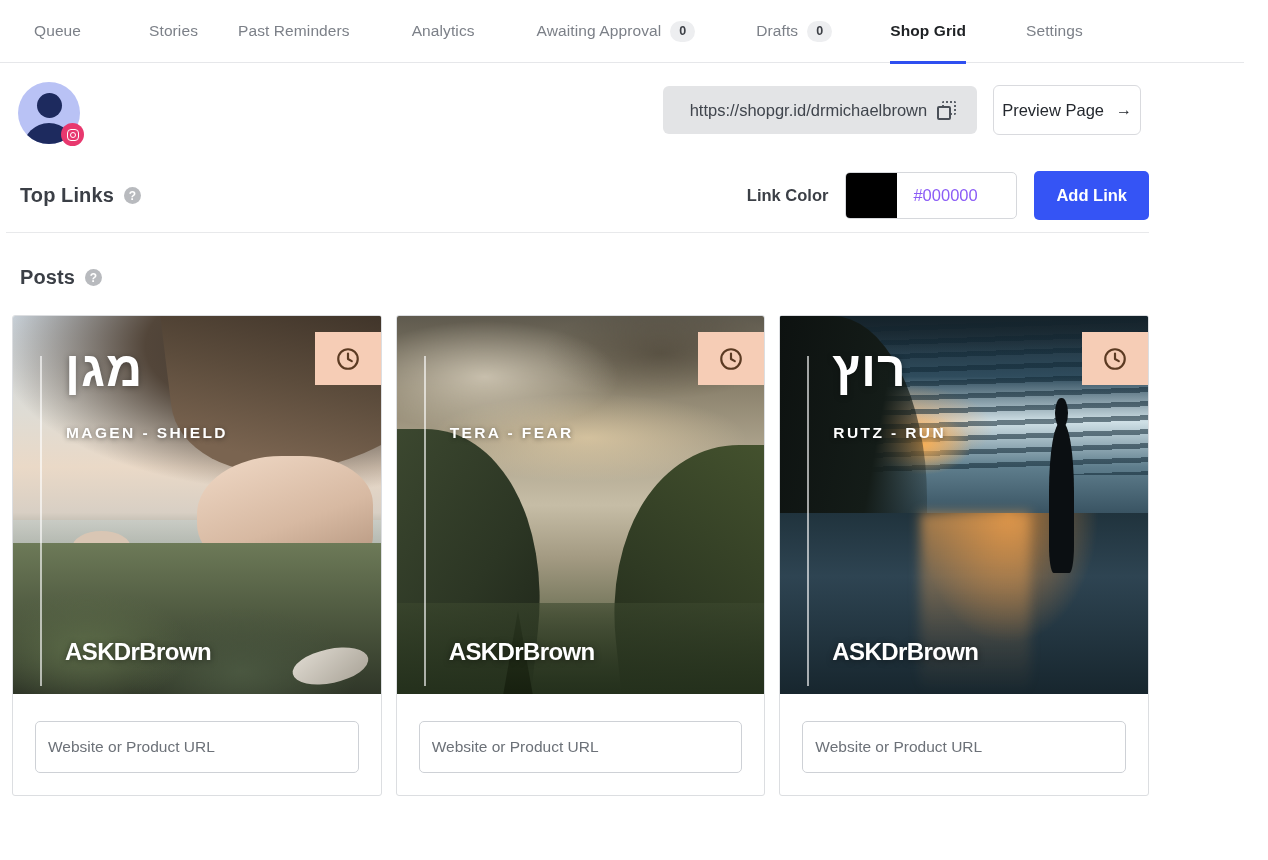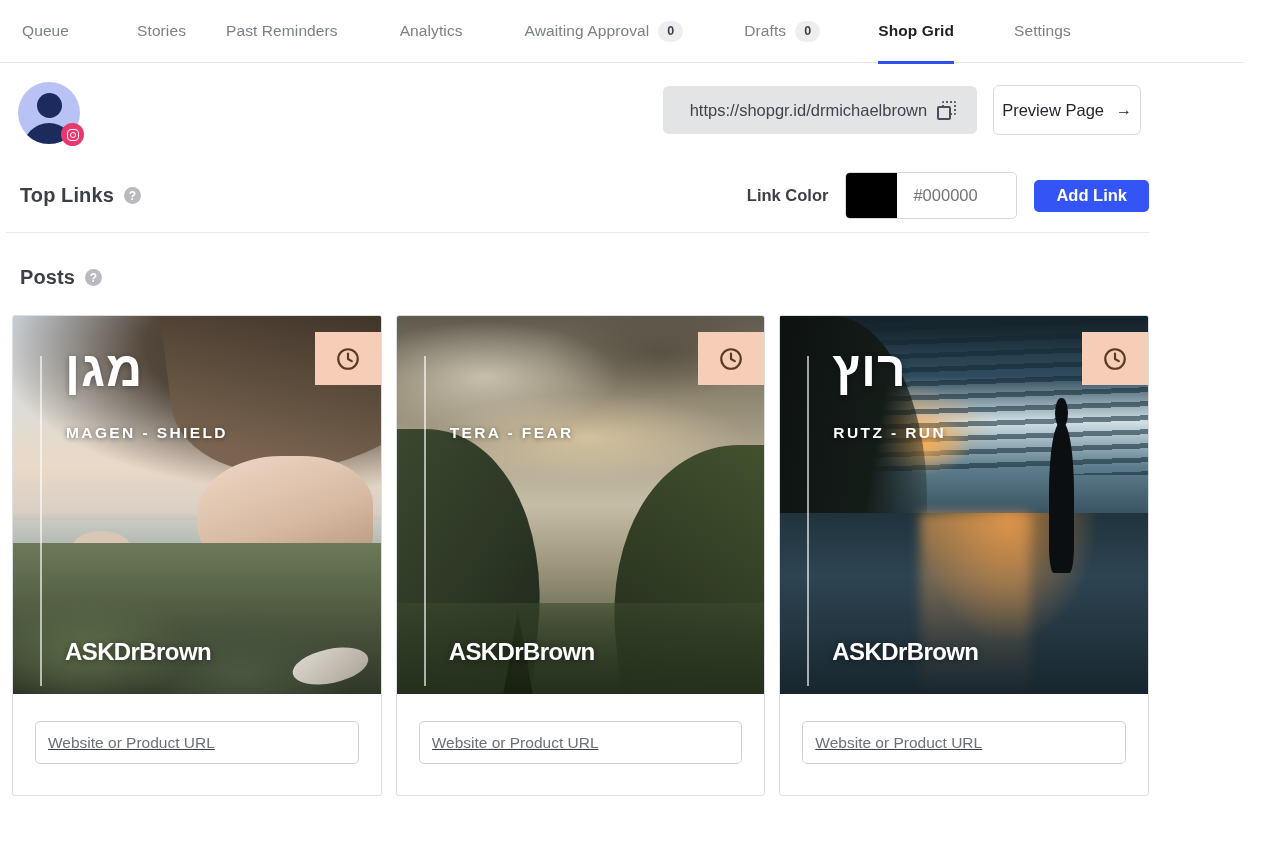--- a/index.html
+++ b/index.html
@@ -14,21 +14,21 @@
 
   
   .topnav {
     position: relative;
     height: 63px;
     width: 1244px;
     margin: 0;
     border-bottom: 1px solid #e6e7ea;
     display: flex;
     align-items: center;
-    padding-left: 22px;
+    padding-left: 34px;
   }
   .tab {
     position: relative;
     height: 63px;
     display: flex;
     align-items: center;
     gap: 9px;
     color: #7c8088;
     font-size: 15.5px;
     letter-spacing: .1px;
@@ -246,25 +246,25 @@
   }
   .color-swatch {
     width: 51px;
     height: 100%;
     background: #000000;
     flex: none;
     cursor: pointer;
   }
   .color-hex {
     padding-left: 16px;
-    color: #737373;
+    color: #8b5cf6;
     font-size: 16.5px;
   }
   .add-link-btn {
-    height: 32px;
+    height: 49px;
     padding: 0 22px;
     border: none;
     border-radius: 5px;
     background: #3554f5;
     color: #ffffff;
     font-size: 16.5px;
     font-weight: bold;
     cursor: pointer;
     font-family: "Liberation Sans", sans-serif;
   }
@@ -501,30 +501,29 @@
   .clock-badge svg { display: block; }
 
   .card-foot {
     flex: 1;
     display: flex;
     align-items: flex-start;
     padding: 27px 22px 0 22px;
   }
   .url-input {
     width: 100%;
-    height: 43px;
+    height: 52px;
     border: 1px solid #ced1d6;
     border-radius: 5px;
     padding: 0 12px;
     font-size: 15.5px;
     color: #3a3f46;
     font-family: "Liberation Sans", sans-serif;
     background: #ffffff;
     outline: none;
-    text-decoration: underline;
   }
   .url-input::placeholder { color: #6c7178; }
 </style>
 </head>
 <body>
 
 <div class="topnav" data-name="primary-navigation">
   <div class="tab" data-name="tab-queue">
     <span class="tab-label" data-name="tab-label">Queue</span>
 

